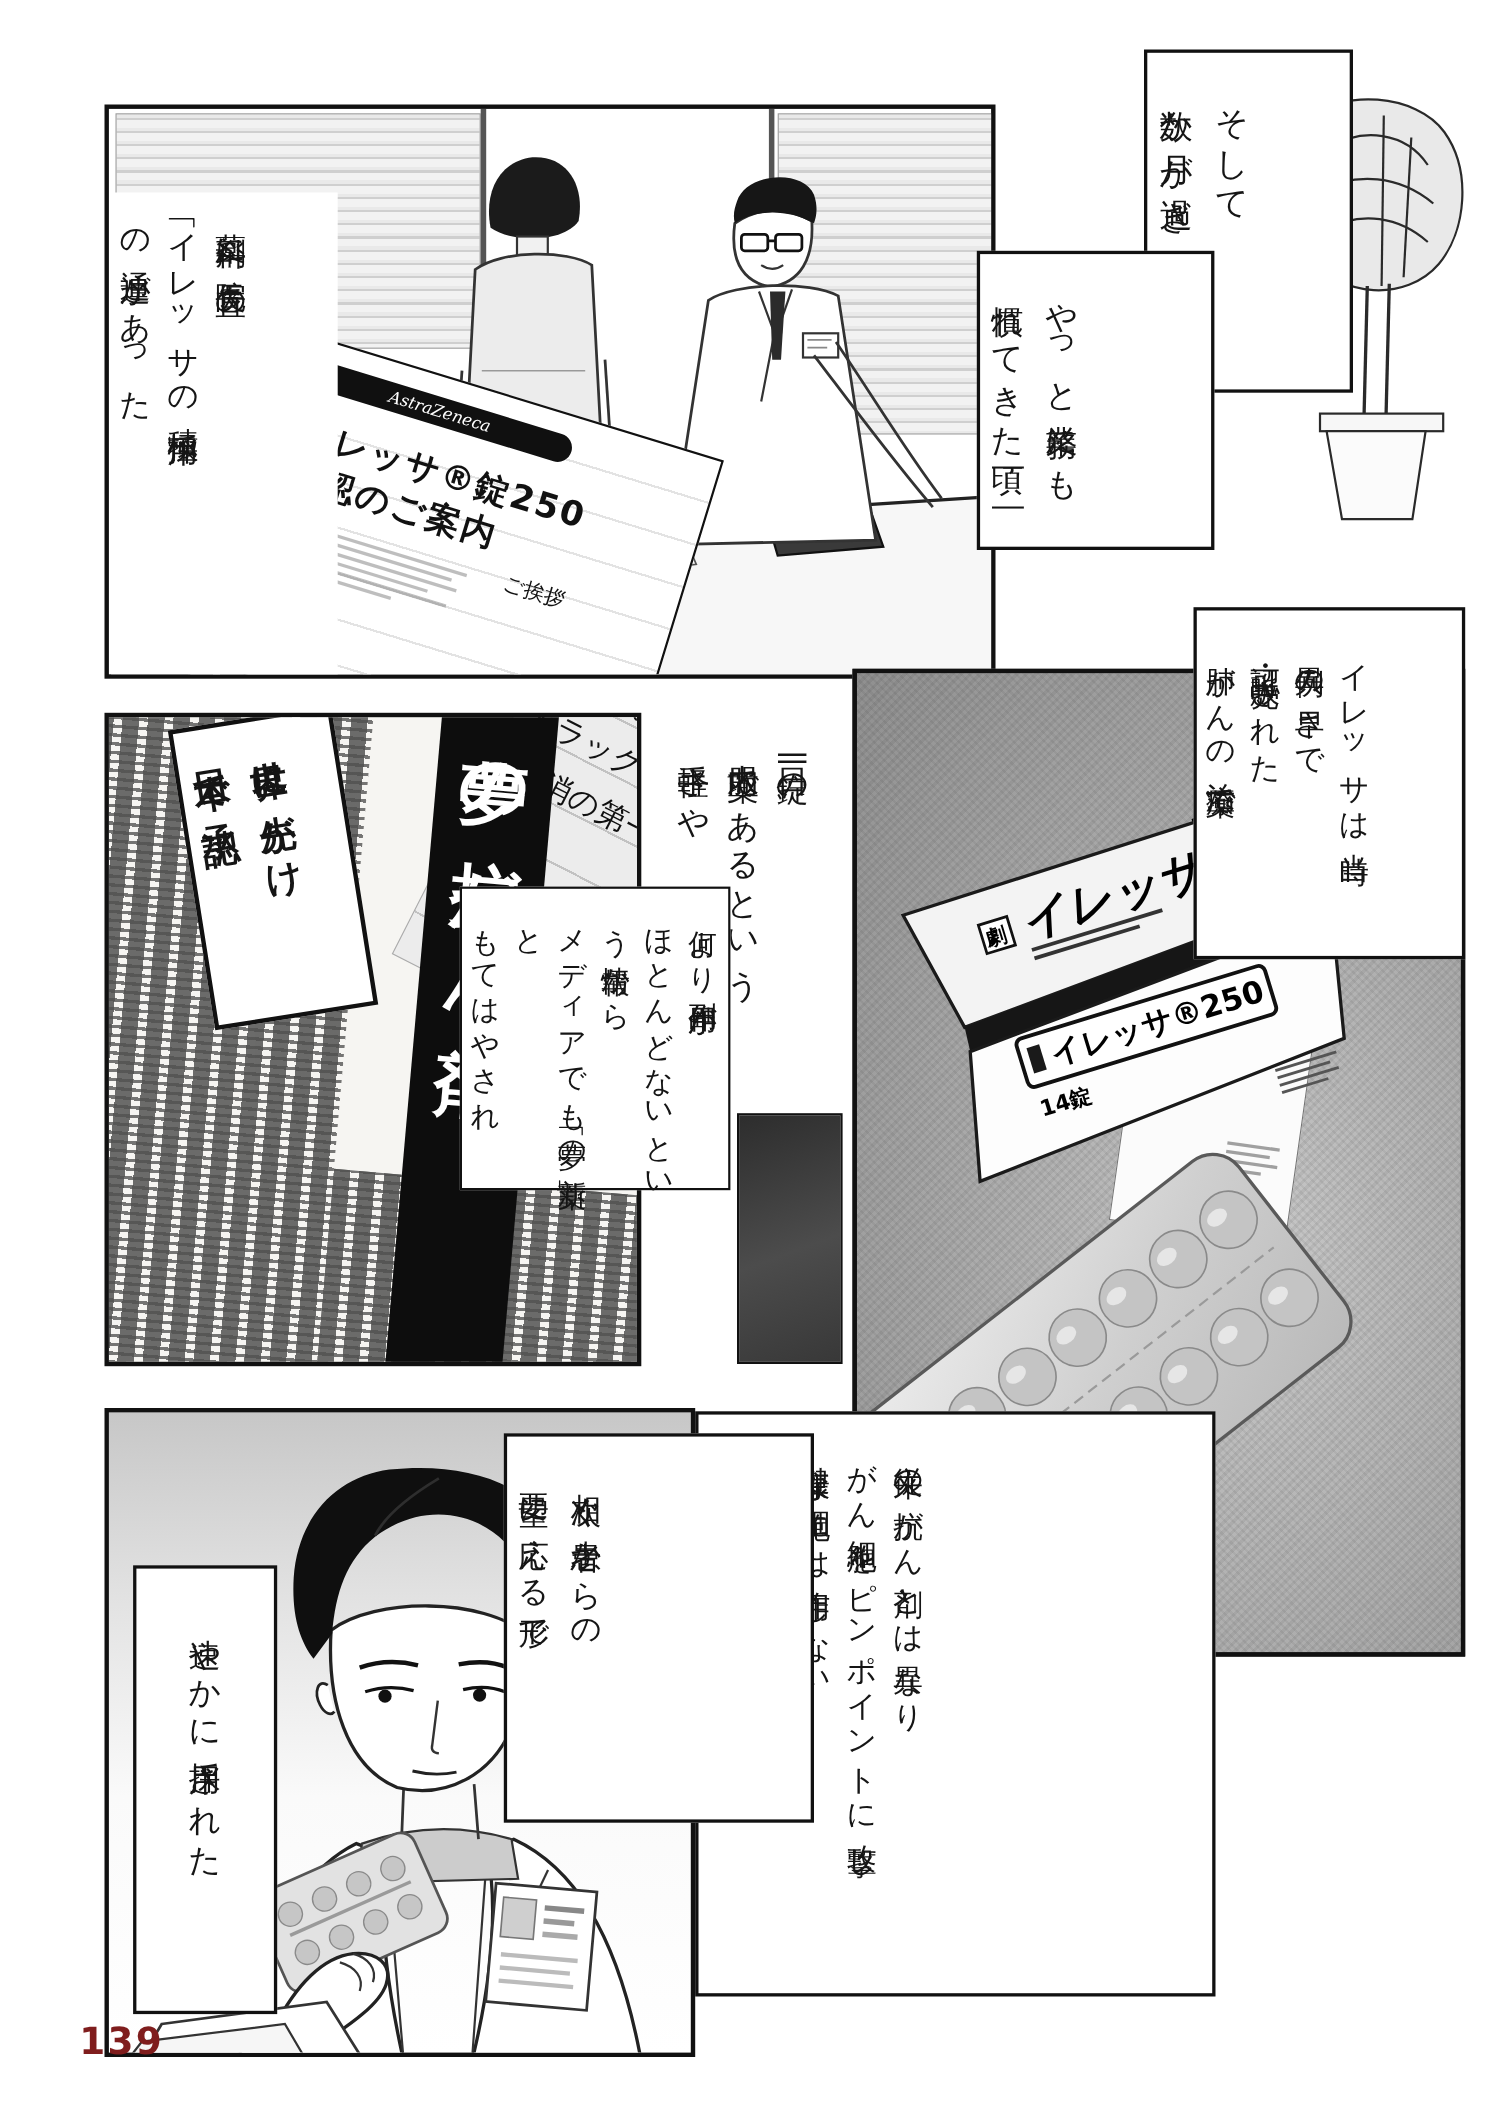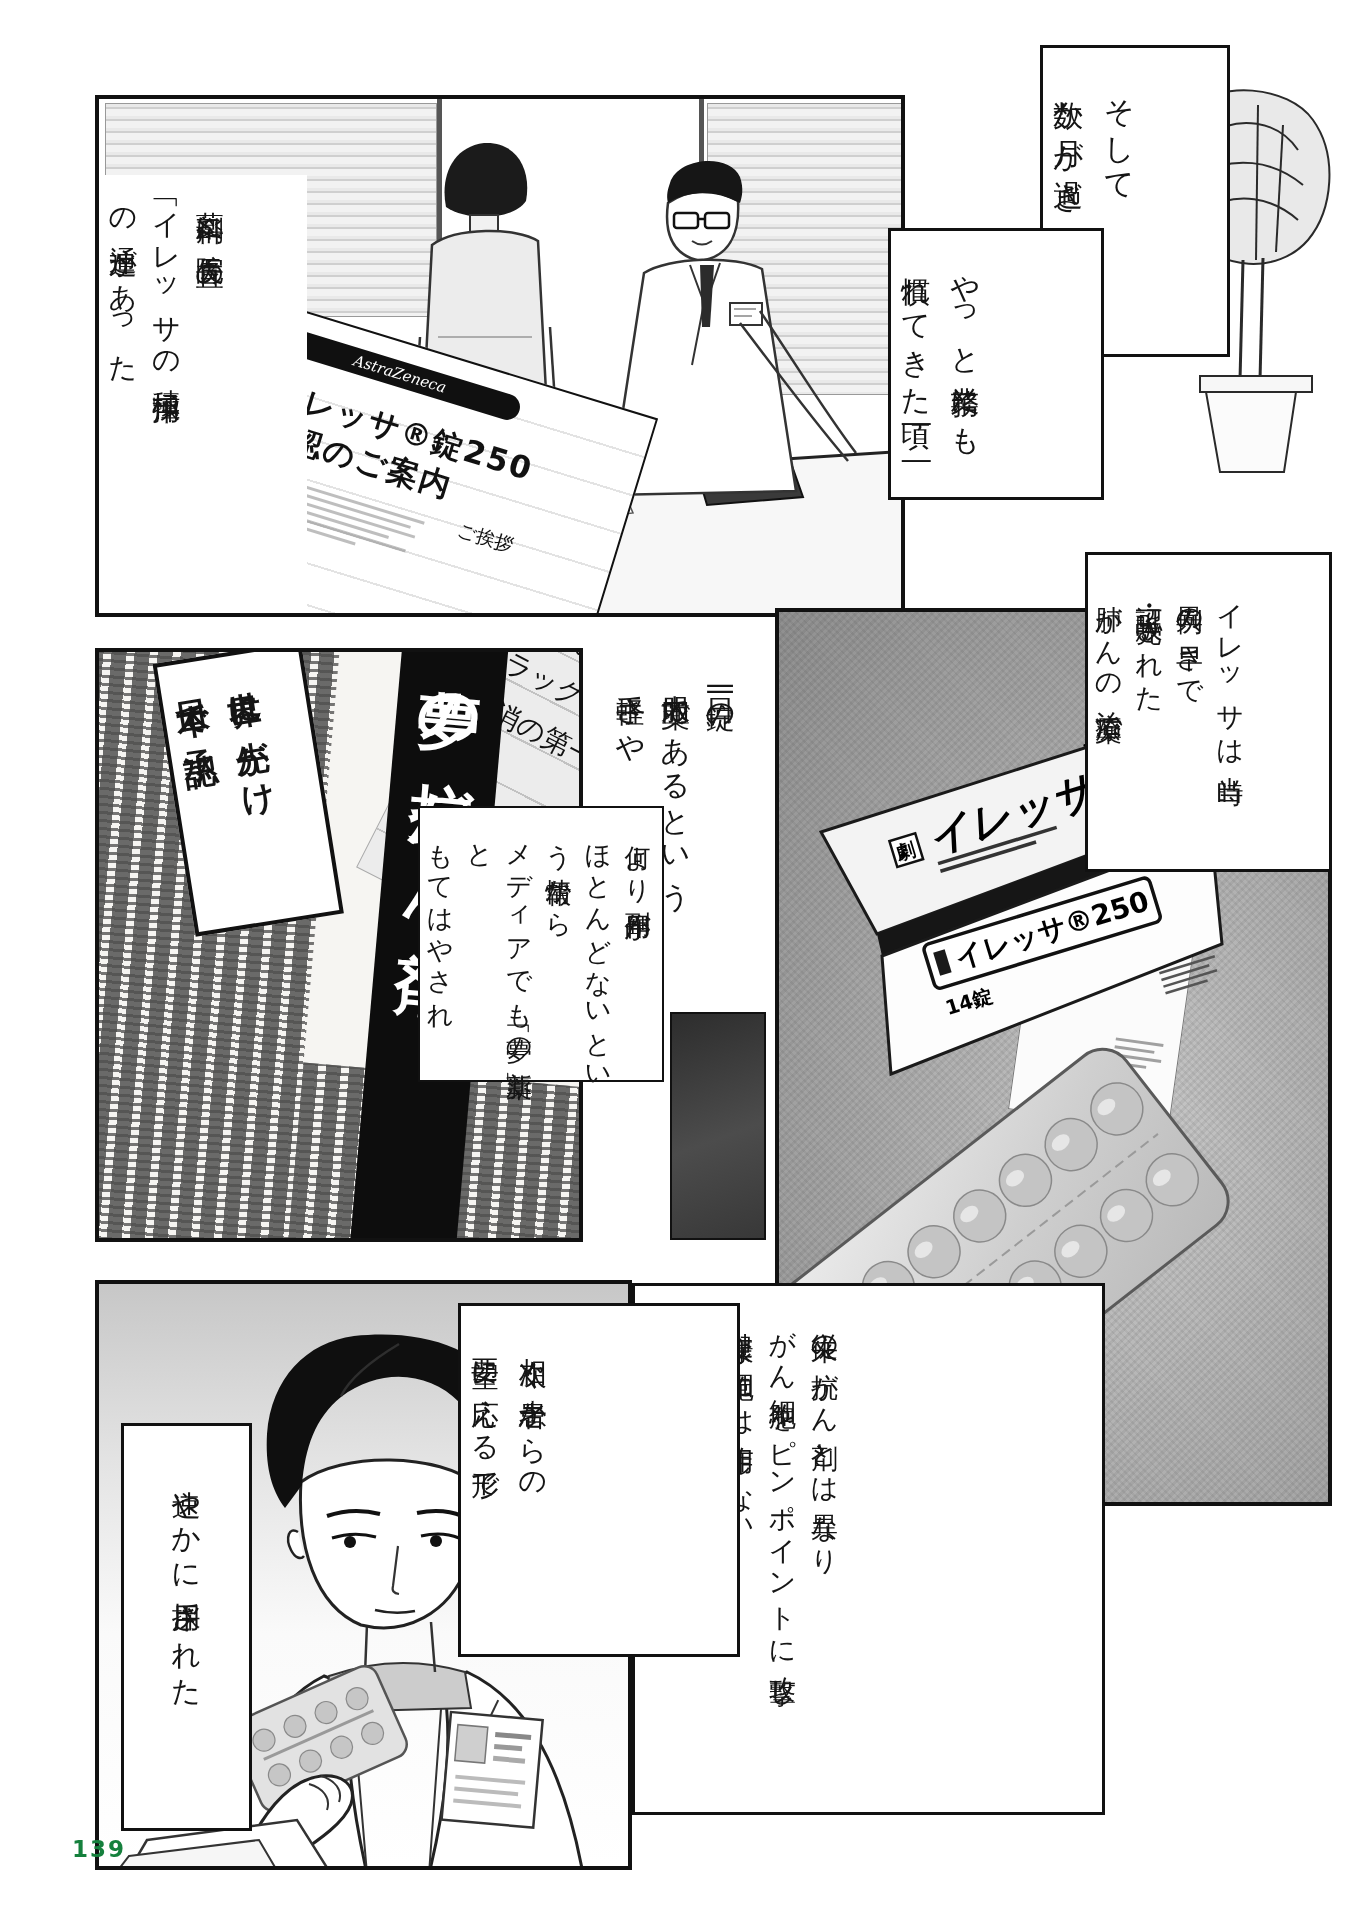--- a/index.html
+++ b/index.html
@@ -348,14 +348,14 @@
       <span>要望に応える形で</span>
     </div>
   </div>
 
   <div class="whitebox" style="left:121px;top:1423px;width:131px;height:408px;display:flex;justify-content:center;">
     <div class="vtext" style="font-size:29px;padding-top:42px;line-height:1.6;">
       <span>速やかに採用された</span>
     </div>
   </div>
 
-  <div class="abs gothic" style="left:72px;top:1836px;font-size:23px;color:#15803d;letter-spacing:2px;">139</div>
+  <div class="abs gothic" style="left:72px;top:1836px;font-size:34px;color:#7f1d1d;letter-spacing:2px;">139</div>
 </div>
 
 </body></html>

